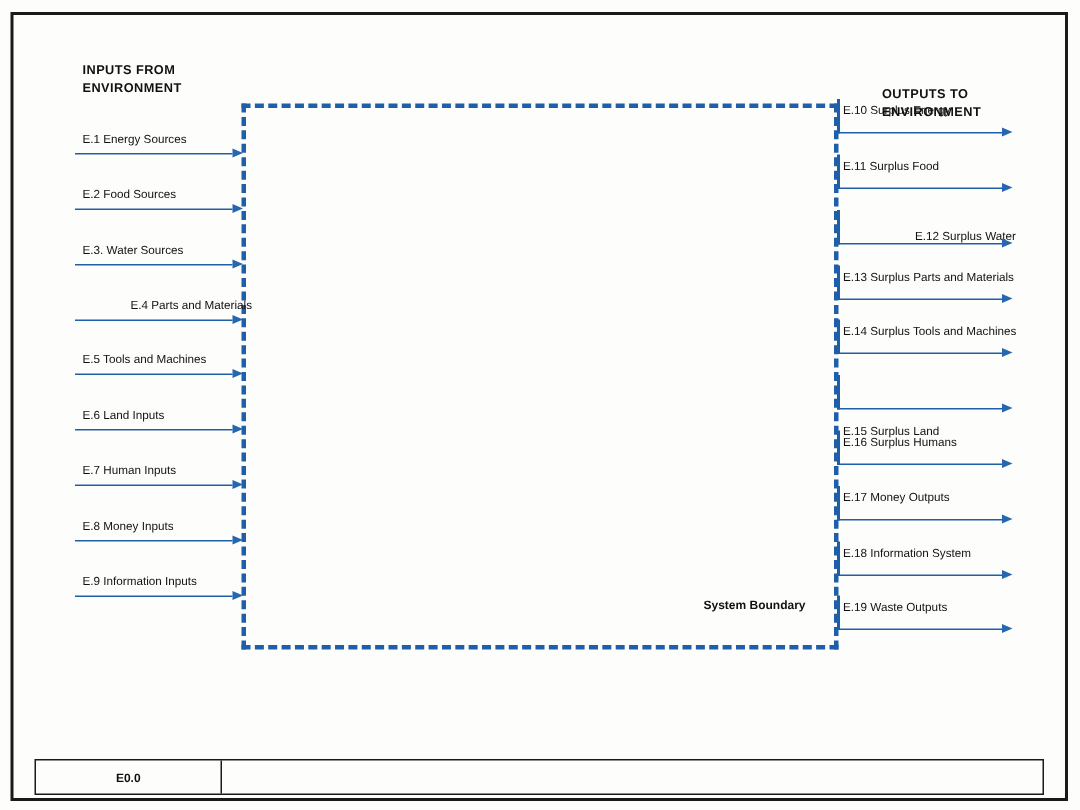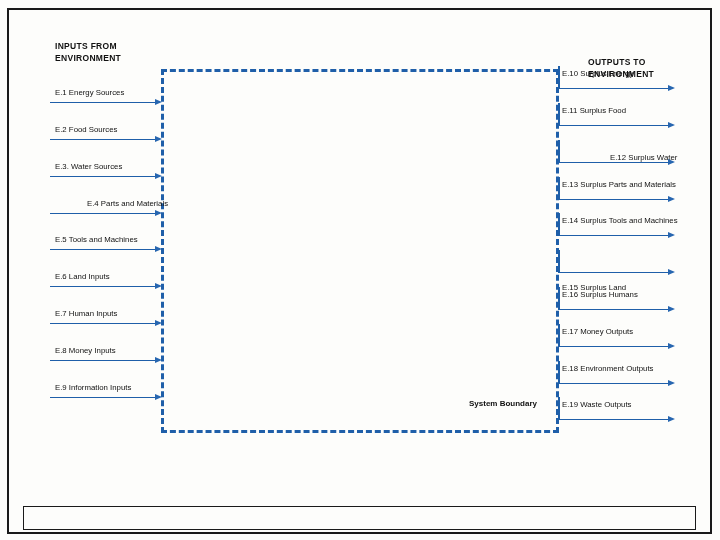--- a/index.html
+++ b/index.html
@@ -125,25 +125,26 @@
       <div class="arrow-line" style="left: 558px; top: 272px; width: 110px;"></div>
       <div class="arrow-head" style="left: 668px; top: 269px;"></div>
       <div class="flow-label out-label" style="top: 290px;">E.16 Surplus Humans</div>
       <div class="stub" style="left: 558px; top: 287px; height: 23px;"></div>
       <div class="arrow-line" style="left: 558px; top: 309px; width: 110px;"></div>
       <div class="arrow-head" style="left: 668px; top: 306px;"></div>
       <div class="flow-label out-label" style="top: 327px;">E.17 Money Outputs</div>
       <div class="stub" style="left: 558px; top: 324px; height: 23px;"></div>
       <div class="arrow-line" style="left: 558px; top: 346px; width: 110px;"></div>
       <div class="arrow-head" style="left: 668px; top: 343px;"></div>
-      <div class="flow-label out-label" style="top: 364px;">E.18 Environment Outputs</div>
+      <div class="flow-label out-label" style="top: 364px;">E.18 Information System</div>
       <div class="stub" style="left: 558px; top: 361px; height: 23px;"></div>
       <div class="arrow-line" style="left: 558px; top: 383px; width: 110px;"></div>
       <div class="arrow-head" style="left: 668px; top: 380px;"></div>
       <div class="flow-label out-label" style="top: 400px;">E.19 Waste Outputs</div>
       <div class="stub" style="left: 558px; top: 397px; height: 23px;"></div>
       <div class="arrow-line" style="left: 558px; top: 419px; width: 110px;"></div>
       <div class="arrow-head" style="left: 668px; top: 416px;"></div>
     </div>
 
   <div class="footer">
+    <div class="fcell" id="f-id">E0.0</div>
   </div>
 </div>
 
 </body></html>

